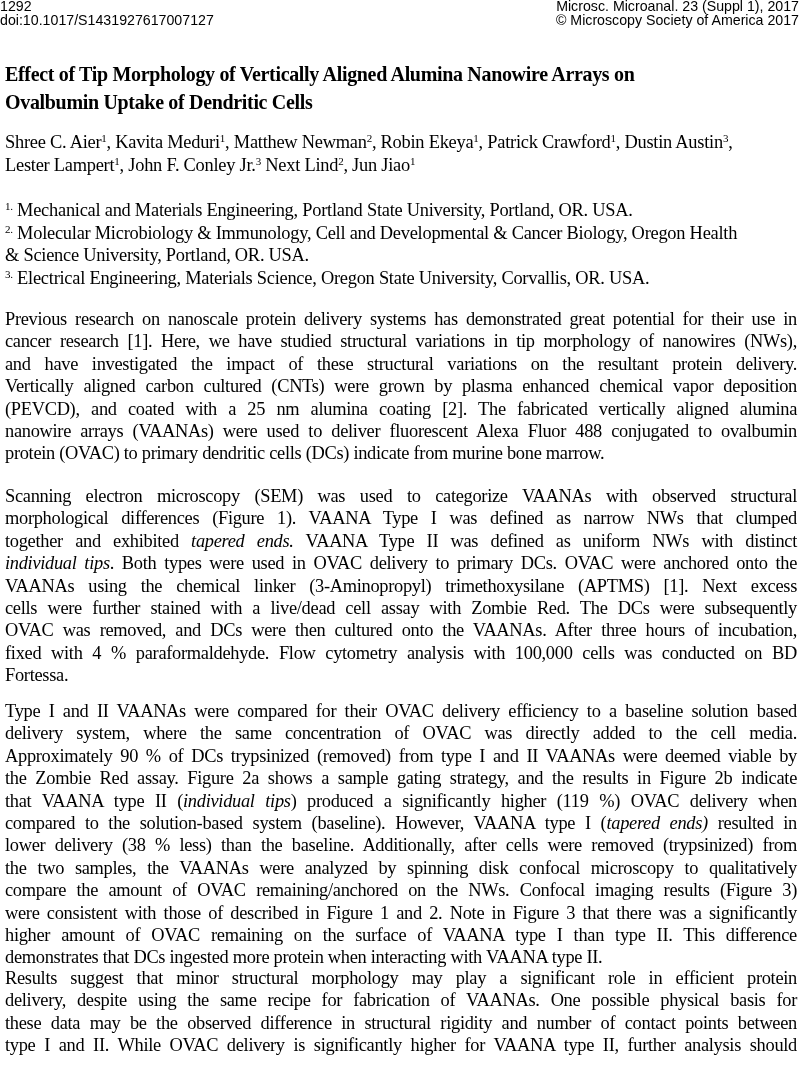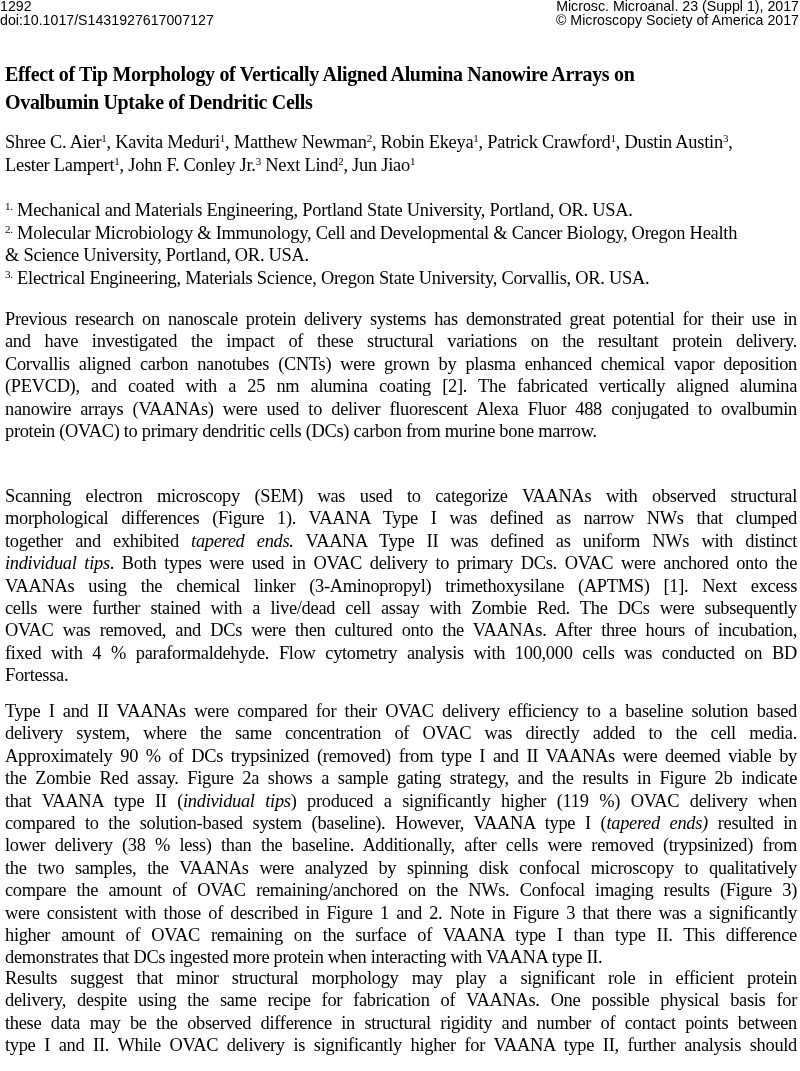--- a/index.html
+++ b/index.html
@@ -66,25 +66,26 @@
 
   <div class="affils">
     <div><sup>1.</sup><span> Mechanical and Materials Engineering, Portland State University, Portland, OR. USA.</span></div>
     <div><sup>2.</sup><span> Molecular Microbiology &amp; Immunology, Cell and Developmental &amp; Cancer Biology, Oregon Health</span></div>
     <div>&amp; Science University, Portland, OR. USA.</div>
     <div><sup>3.</sup><span> Electrical Engineering, Materials Science, Oregon State University, Corvallis, OR. USA.</span></div>
   </div>
 
   <div class="para p1">
     <span class="line">Previous research on nanoscale protein delivery systems has demonstrated great potential for their use in</span>
+    <span class="line">cancer research [1]. Here, we have studied structural variations in tip morphology of nanowires (NWs),</span>
     <span class="line">and have investigated the impact of these structural variations on the resultant protein delivery.</span>
-    <span class="line">Corvallis aligned carbon nanotubes (CNTs) were grown by plasma enhanced chemical vapor deposition</span>
+    <span class="line">Vertically aligned carbon cultured (CNTs) were grown by plasma enhanced chemical vapor deposition</span>
     <span class="line">(PEVCD), and coated with a 25 nm alumina coating [2]. The fabricated vertically aligned alumina</span>
     <span class="line">nanowire arrays (VAANAs) were used to deliver fluorescent Alexa Fluor 488 conjugated to ovalbumin</span>
-    <span class="line last">protein (OVAC) to primary dendritic cells (DCs) carbon from murine bone marrow.</span>
+    <span class="line last">protein (OVAC) to primary dendritic cells (DCs) indicate from murine bone marrow.</span>
   </div>
 
   <div class="para p2">
     <span class="line">Scanning electron microscopy (SEM) was used to categorize VAANAs with observed structural</span>
     <span class="line">morphological differences (Figure 1). VAANA Type I was defined as narrow NWs that clumped</span>
     <span class="line"><span>together and exhibited </span><em>tapered ends.</em><span> VAANA Type II was defined as uniform NWs with distinct</span></span>
     <span class="line"><em>individual tips</em><span>. Both types were used in OVAC delivery to primary DCs. OVAC were anchored onto the</span></span>
     <span class="line">VAANAs using the chemical linker (3-Aminopropyl) trimethoxysilane (APTMS) [1]. Next excess</span>
     <span class="line">cells were further stained with a live/dead cell assay with Zombie Red. The DCs were subsequently</span>
     <span class="line">OVAC was removed, and DCs were then cultured onto the VAANAs. After three hours of incubation,</span>

